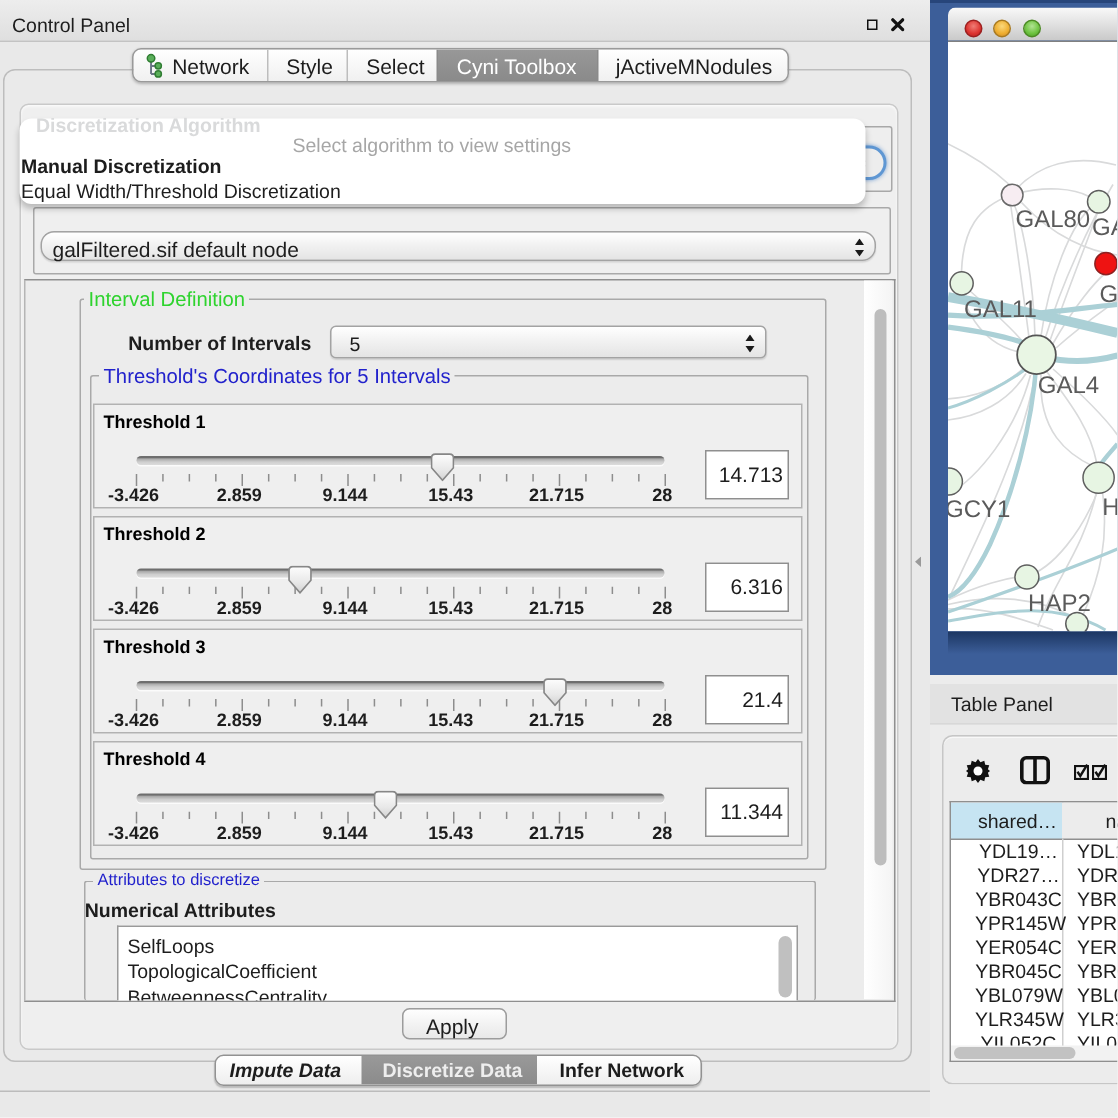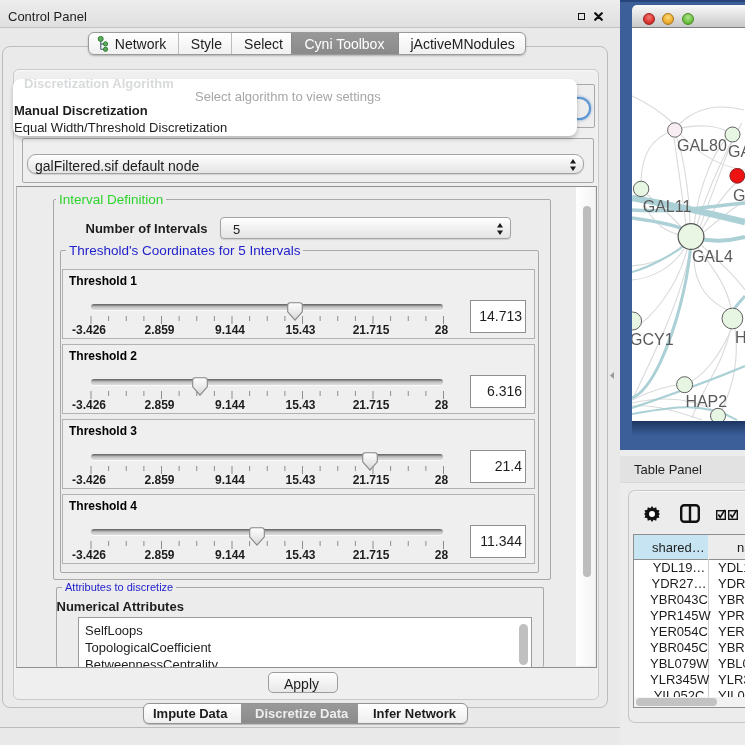--- a/index.html
+++ b/index.html
@@ -284,21 +284,21 @@
   </div>
 
   <div class="abs" style="left:268px;top:672px;width:68px;height:19px;border:1px solid #9c9c9c;border-radius:5px;background:linear-gradient(#fefefe,#e8e8e8);"></div>
   <div class="abs t14" style="left:284px;top:675.5px;">Apply</div>
 
   <div class="abs" style="left:0;top:727px;width:620px;height:1px;background:#bcbcbc;"></div>
 
   <div class="abs" style="left:143px;top:703px;width:323px;height:19px;border:1px solid #929292;border-radius:6px;background:linear-gradient(#ffffff,#eeeeee);box-shadow:0 1px 1px rgba(0,0,0,0.2);overflow:hidden;">
     <div class="abs" style="left:0;top:0;width:97px;height:19px;"></div>
     <div class="abs" style="left:97px;top:0;width:117px;height:19px;background:linear-gradient(#999,#8b8b8b);"></div>
-    <div class="abs t13 bold" style="left:9px;top:2px;">Impute Data</div>
+    <div class="abs t13 bold" style="left:9px;top:2px;font-style:italic;">Impute Data</div>
     <div class="abs t13 bold" style="left:111px;top:1.5px;color:#eee;">Discretize Data</div>
     <div class="abs t13 bold" style="left:229px;top:1.5px;">Infer Network</div>
   </div>
 
   <div class="abs" style="left:610px;top:365px;width:5px;height:7px;">
     <svg width="5" height="7">
         <path d="M4 0 L0 3.5 L4 7 Z" fill="#9a9a9a"></path>
       </svg>
   </div>
 

